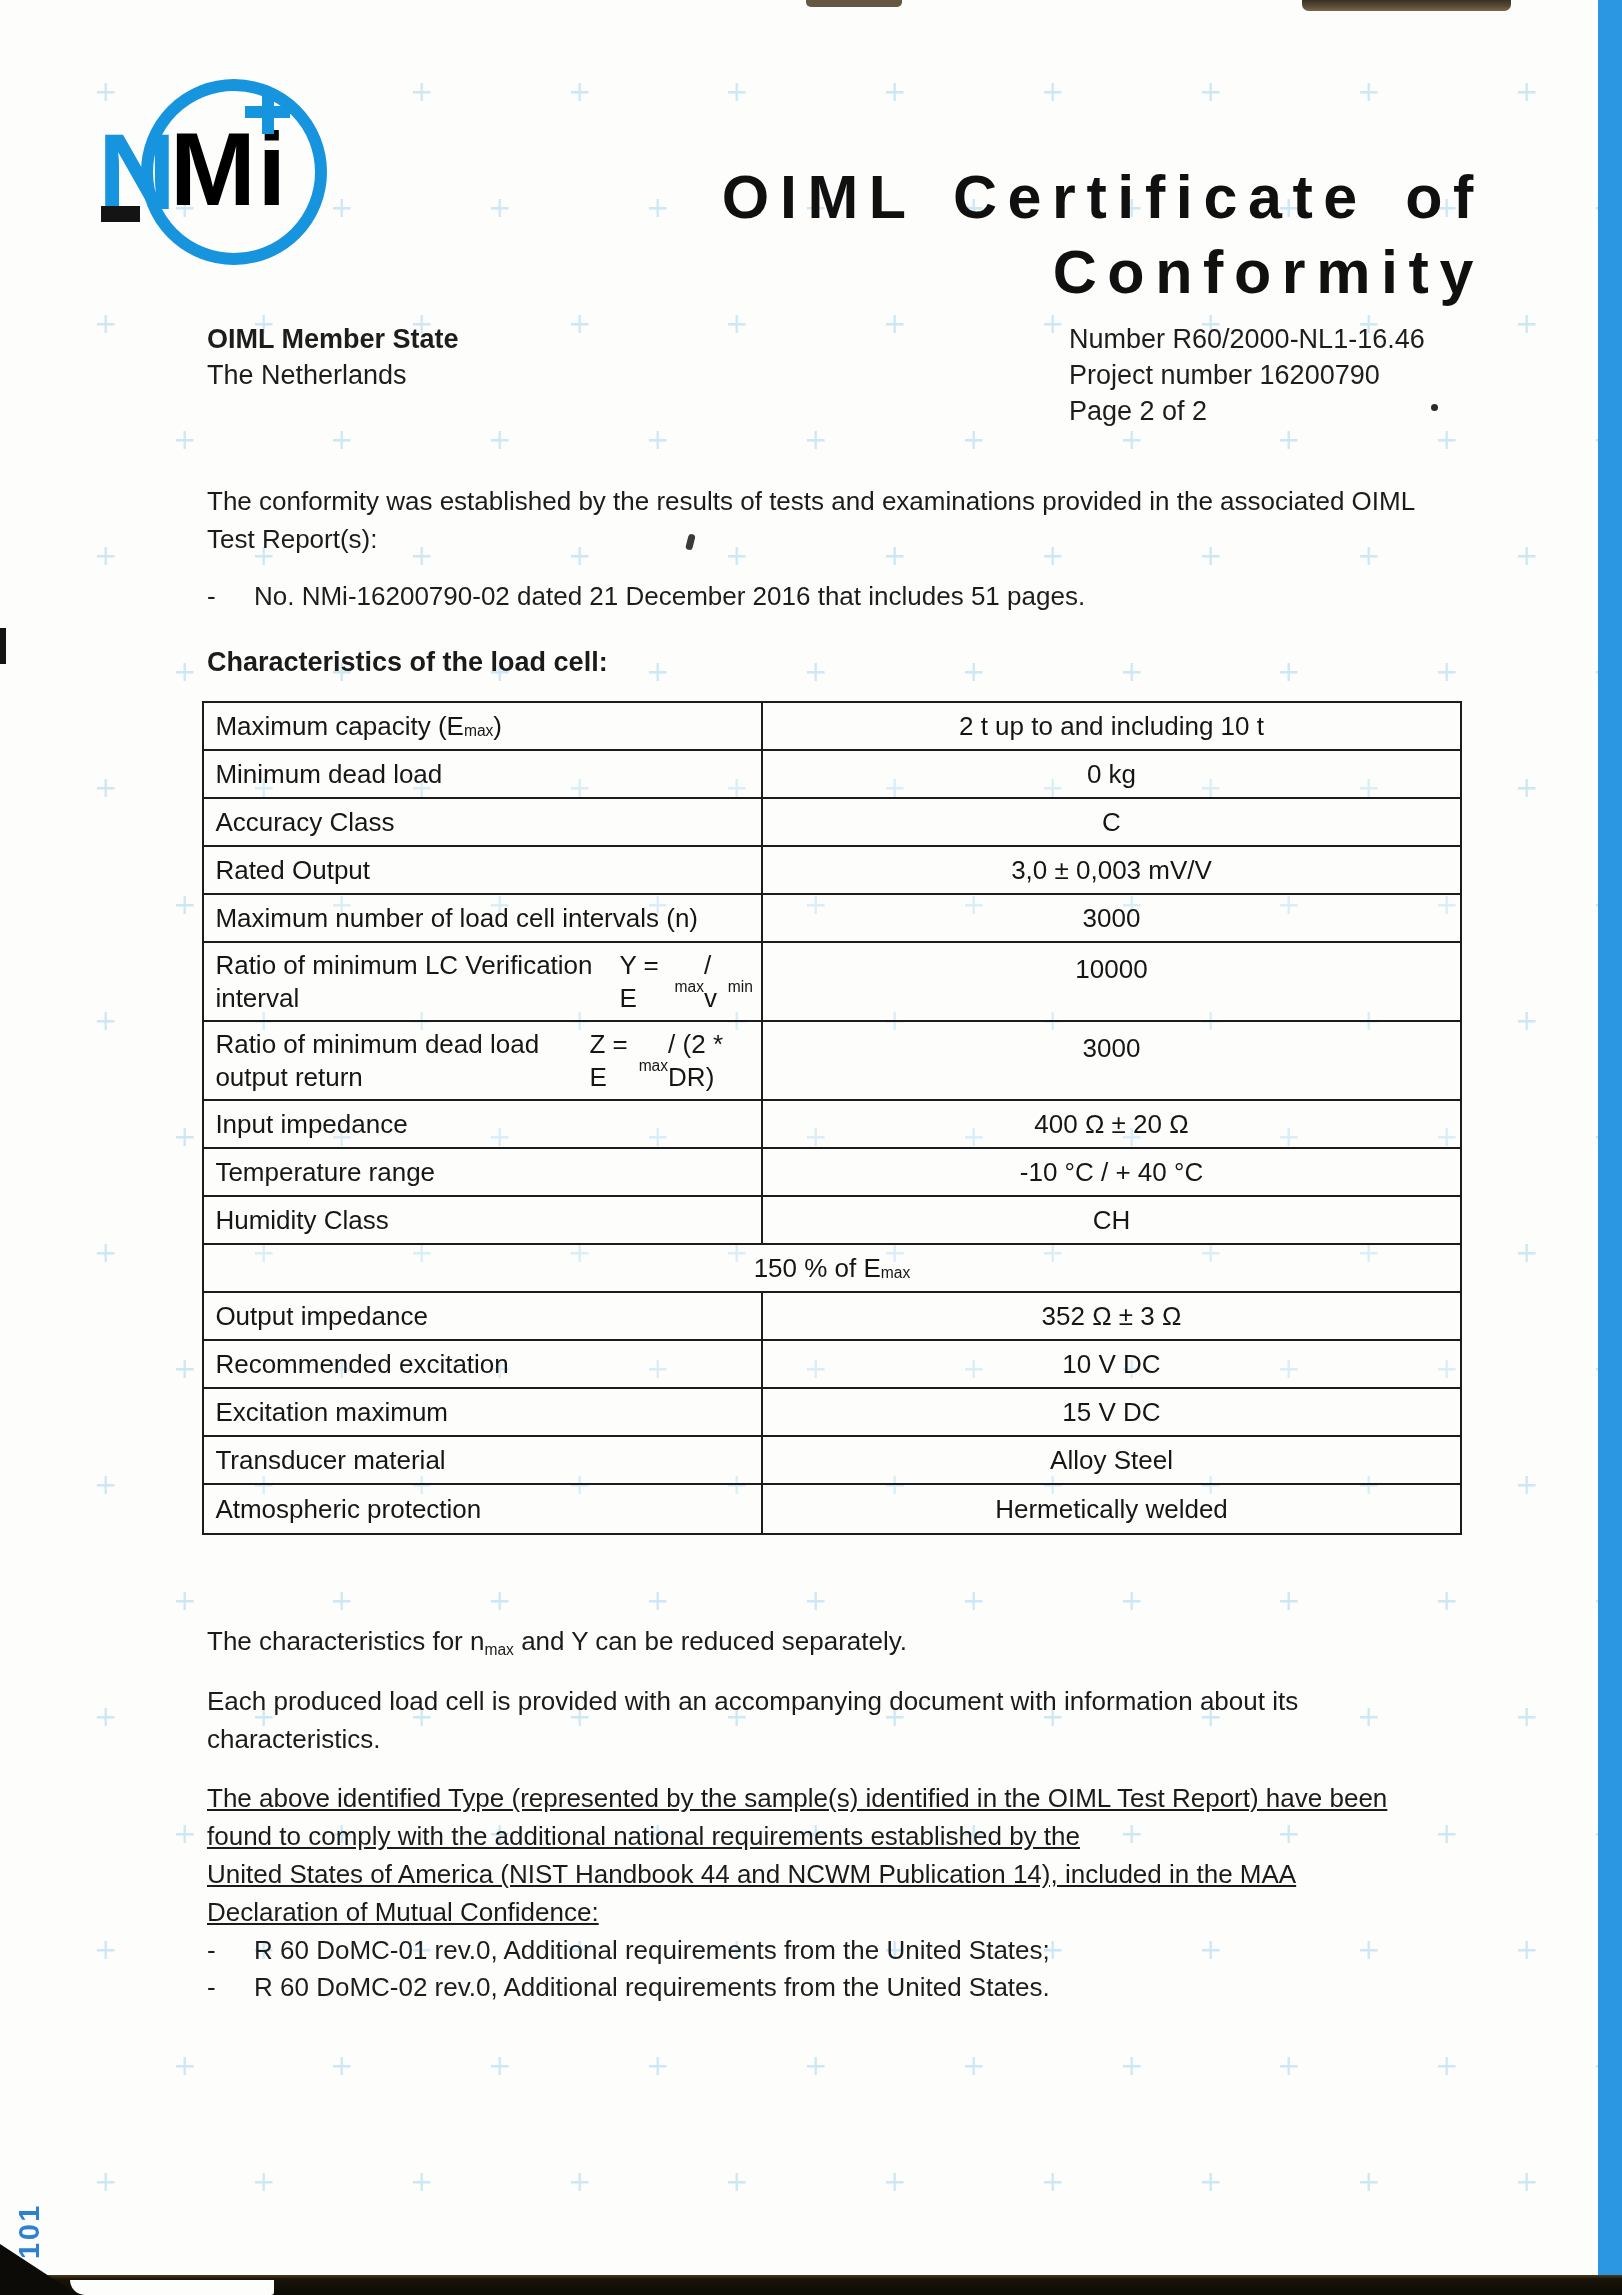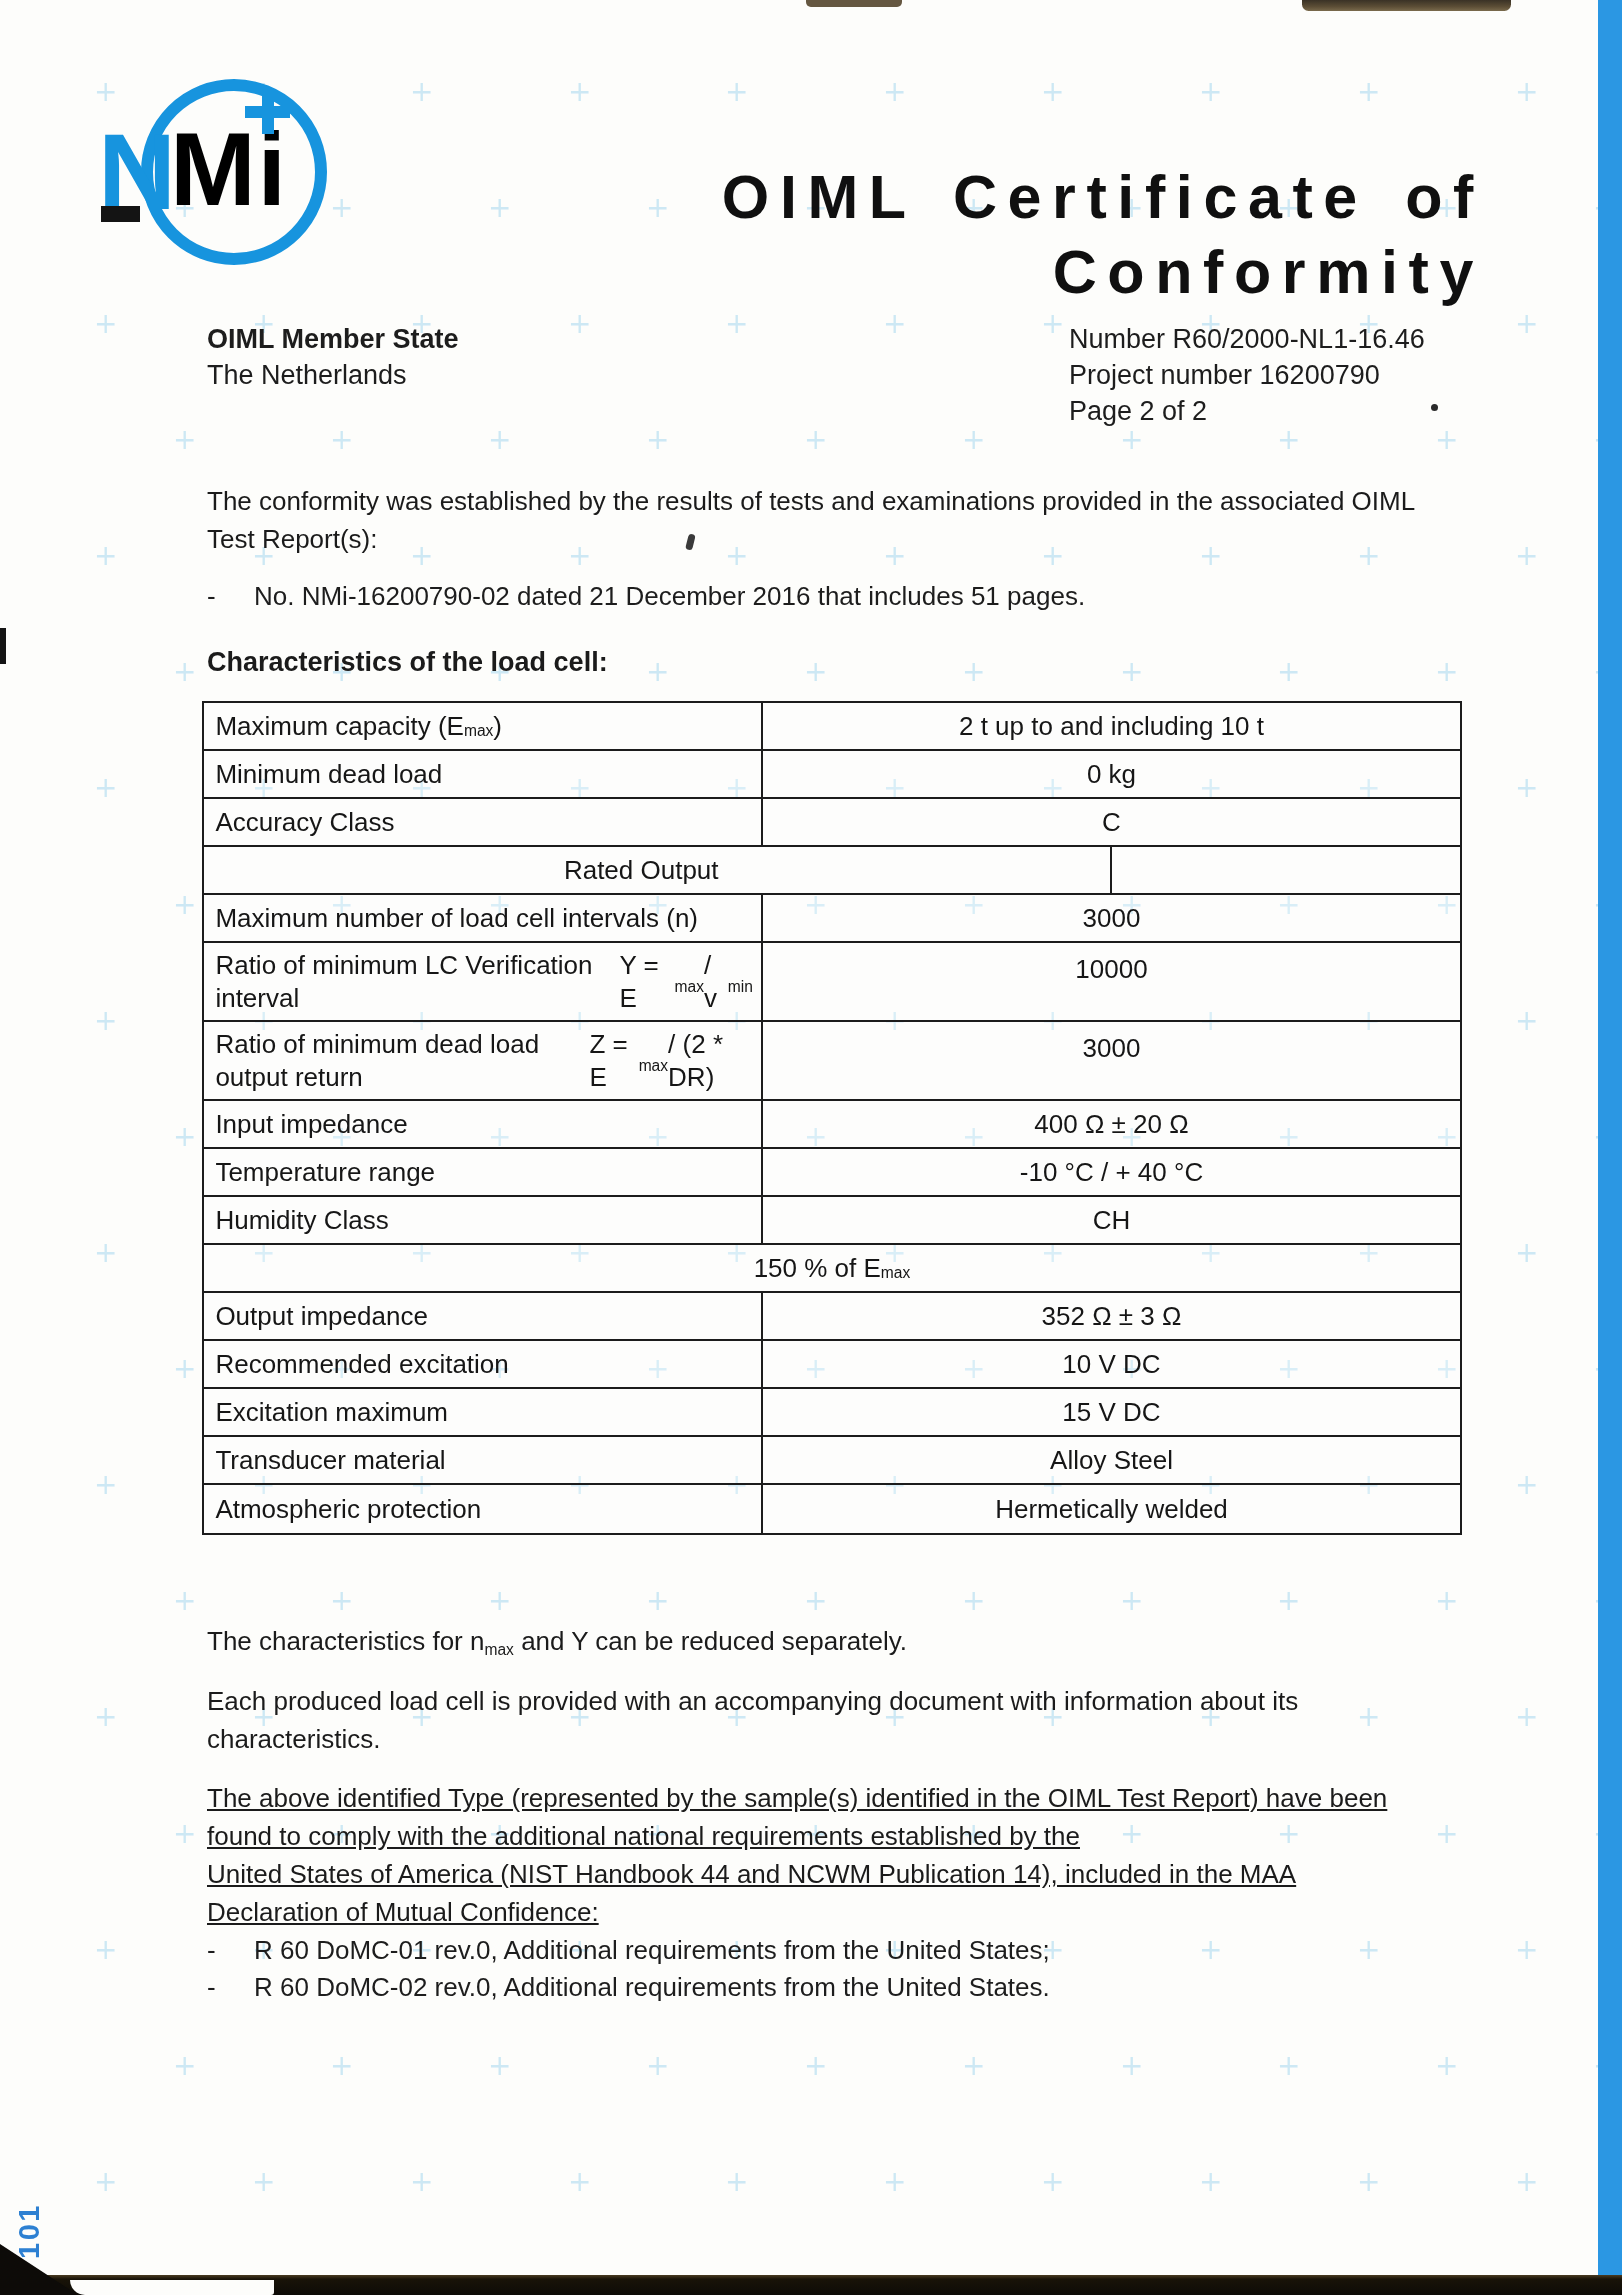--- a/index.html
+++ b/index.html
@@ -320,20 +320,21 @@
       <div class="tr">
         <div class="td label">
             <span>Accuracy Class</span>
           </div>
         <div class="td value">C</div>
       </div>
       <div class="tr">
         <div class="td label">
             <span>Rated Output</span>
           </div>
+        <div class="td value">3,0 ± 0,003 mV/V</div>
       </div>
       <div class="tr">
         <div class="td label">
             <span>Maximum number of load cell intervals (n)</span>
           </div>
         <div class="td value">3000</div>
       </div>
       <div class="tr tall">
         <div class="td label">
             <span>Ratio of minimum LC Verification interval</span>

